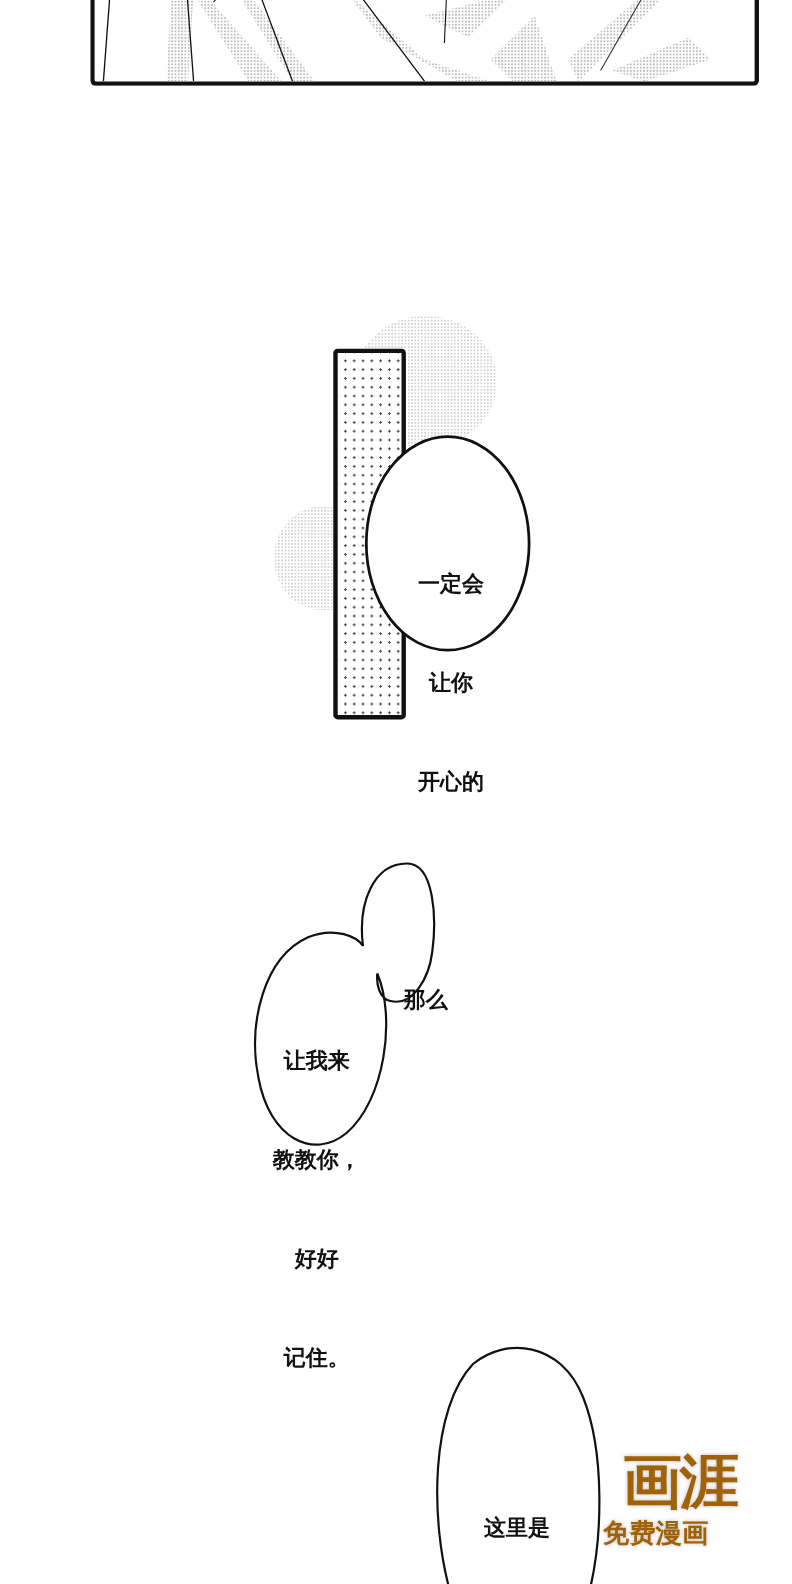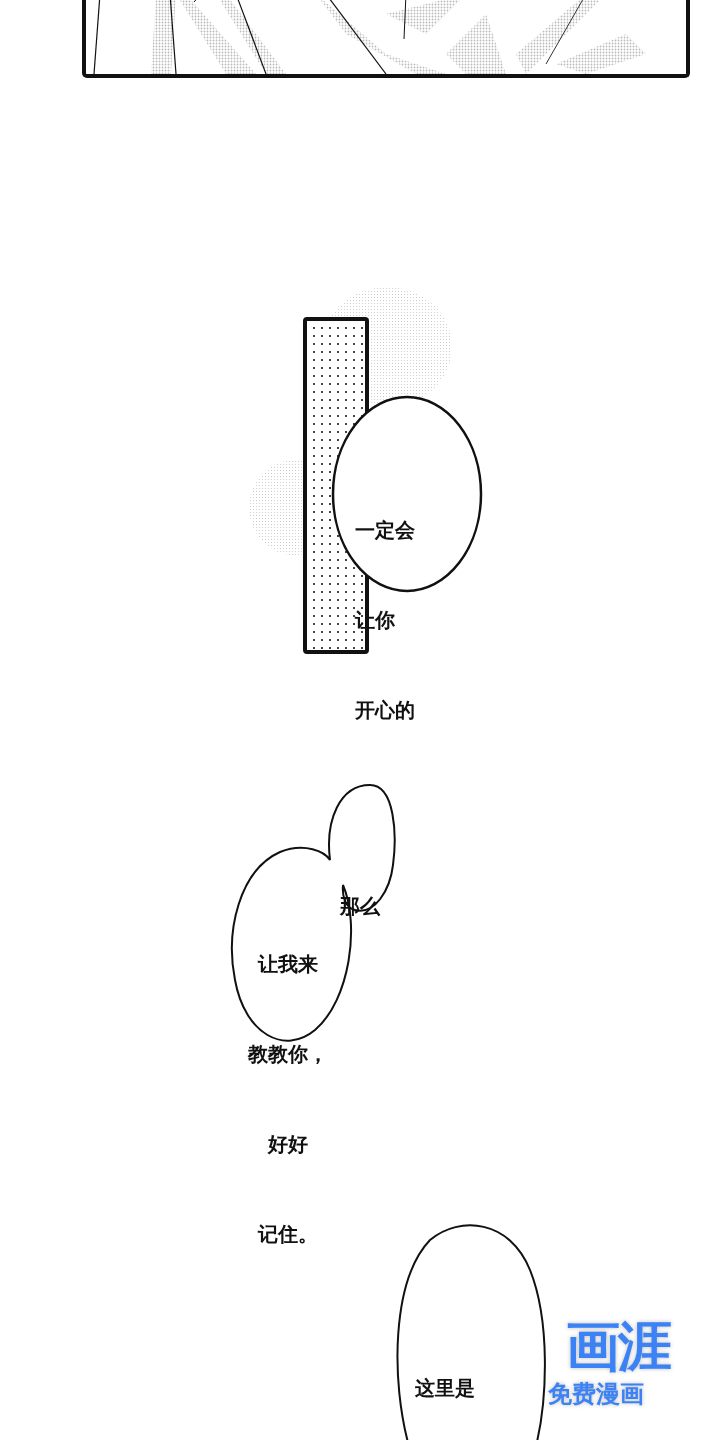--- a/index.html
+++ b/index.html
@@ -6,22 +6,22 @@
     body { width:720px; height:1440px; position:relative; overflow:hidden; font-family:"DejaVu Sans", sans-serif; }
     .abs { position:absolute; }
     .panel-top { left:82px; top:-6px; width:600px; height:80px; border:4px solid #111; border-top:none; border-radius:0 0 5px 5px; overflow:hidden; background:#fff; }
     .dotbar { left:303px; top:317px; width:58px; height:329px; border:4px solid #111; border-radius:4px;
       background-color:#fff;
       background-image: radial-gradient(circle, #444 0.9px, transparent 1.2px);
       background-size:8px 8px; background-position:3px 3px; }
     .screen-circle { border-radius:50%;
       background-image: radial-gradient(circle, #aaa 0.7px, transparent 1px);
       background-size:3px 3px; opacity:0.55; }
-    .bubble-text { position:absolute; font-weight:bold; color:#111; line-height:30px; font-size:20px; white-space:pre; }
-    .watermark { color:#3b82f6; text-shadow:0 0 4px #bbb; font-weight:bold; }
+    .bubble-text { position:absolute; text-align:center; font-weight:bold; color:#111; line-height:30px; font-size:20px; white-space:pre; }
+    .watermark { color:#a16207; text-shadow:0 0 4px #bbb; font-weight:bold; }
   </style>
 </head>
 <body>
 
 <div class="abs panel-top">
   <svg width="600" height="80" viewBox="0 0 600 80">
     <defs>
       <pattern id="tone" width="3" height="3" patternUnits="userSpaceOnUse">
         <rect width="3" height="3" fill="#fff"></rect>
         <circle cx="1.5" cy="1.5" r="0.9" fill="#bbb"></circle>
@@ -56,21 +56,21 @@
 <div class="bubble-text" style="left:355px;top:455px;width:110px;">
   <div>一定会</div>
   <div>让你</div>
   <div>开心的</div>
 </div>
 
 <svg class="abs" style="left:225px;top:780px;" width="180" height="265">
   <path d="M105 80 C100 40, 115 5, 145 5 C170 5, 172 55, 168 85 C165 110, 150 135, 130 130 C120 128, 117 115, 118 105
            C135 145, 125 220, 90 250 C60 275, 20 255, 10 200 C0 150, 15 90, 55 72 C80 62, 100 72, 105 80 Z" fill="#fff" stroke="#111" stroke-width="2"></path>
 </svg>
-<div class="bubble-text" style="left:340px;top:833px;width:60px;font-family:Liberation Mono, monospace;">
+<div class="bubble-text" style="left:357px;top:833px;width:60px;">
   <div>那么</div>
 </div>
 <div class="bubble-text" style="left:238px;top:889px;width:100px;text-align:center;">
   <div>让我来</div>
   <div>教教你，</div>
   <div>好好</div>
   <div>记住。</div>
 </div>
 
 <svg class="abs" style="left:390px;top:1220px;" width="160" height="230">

